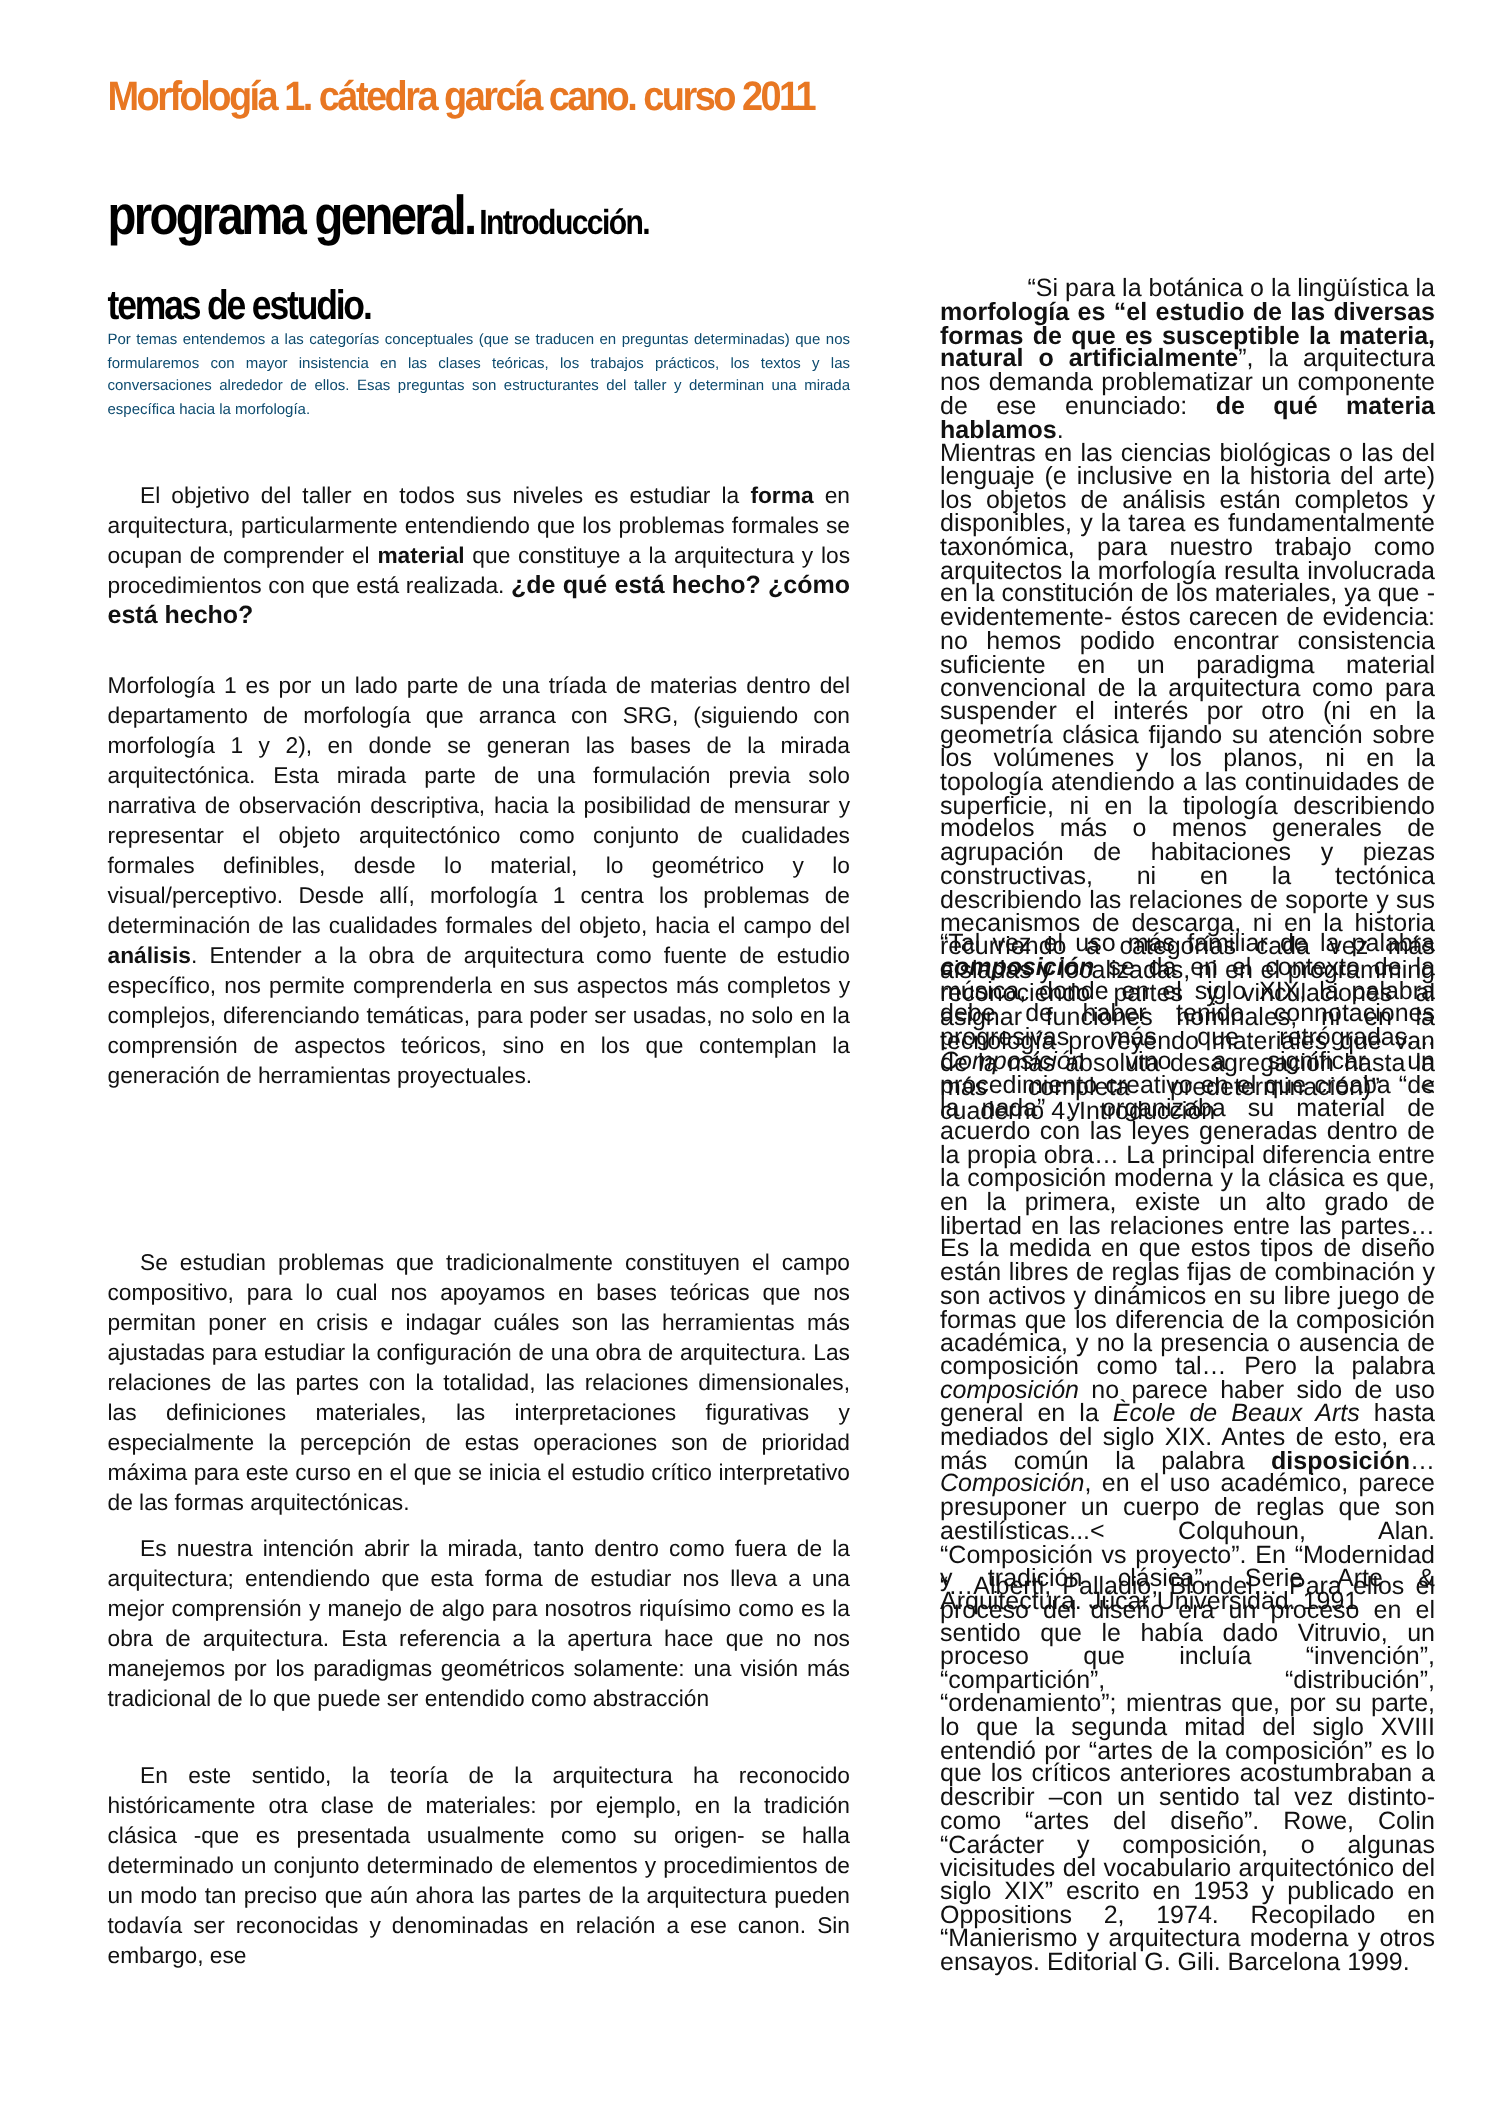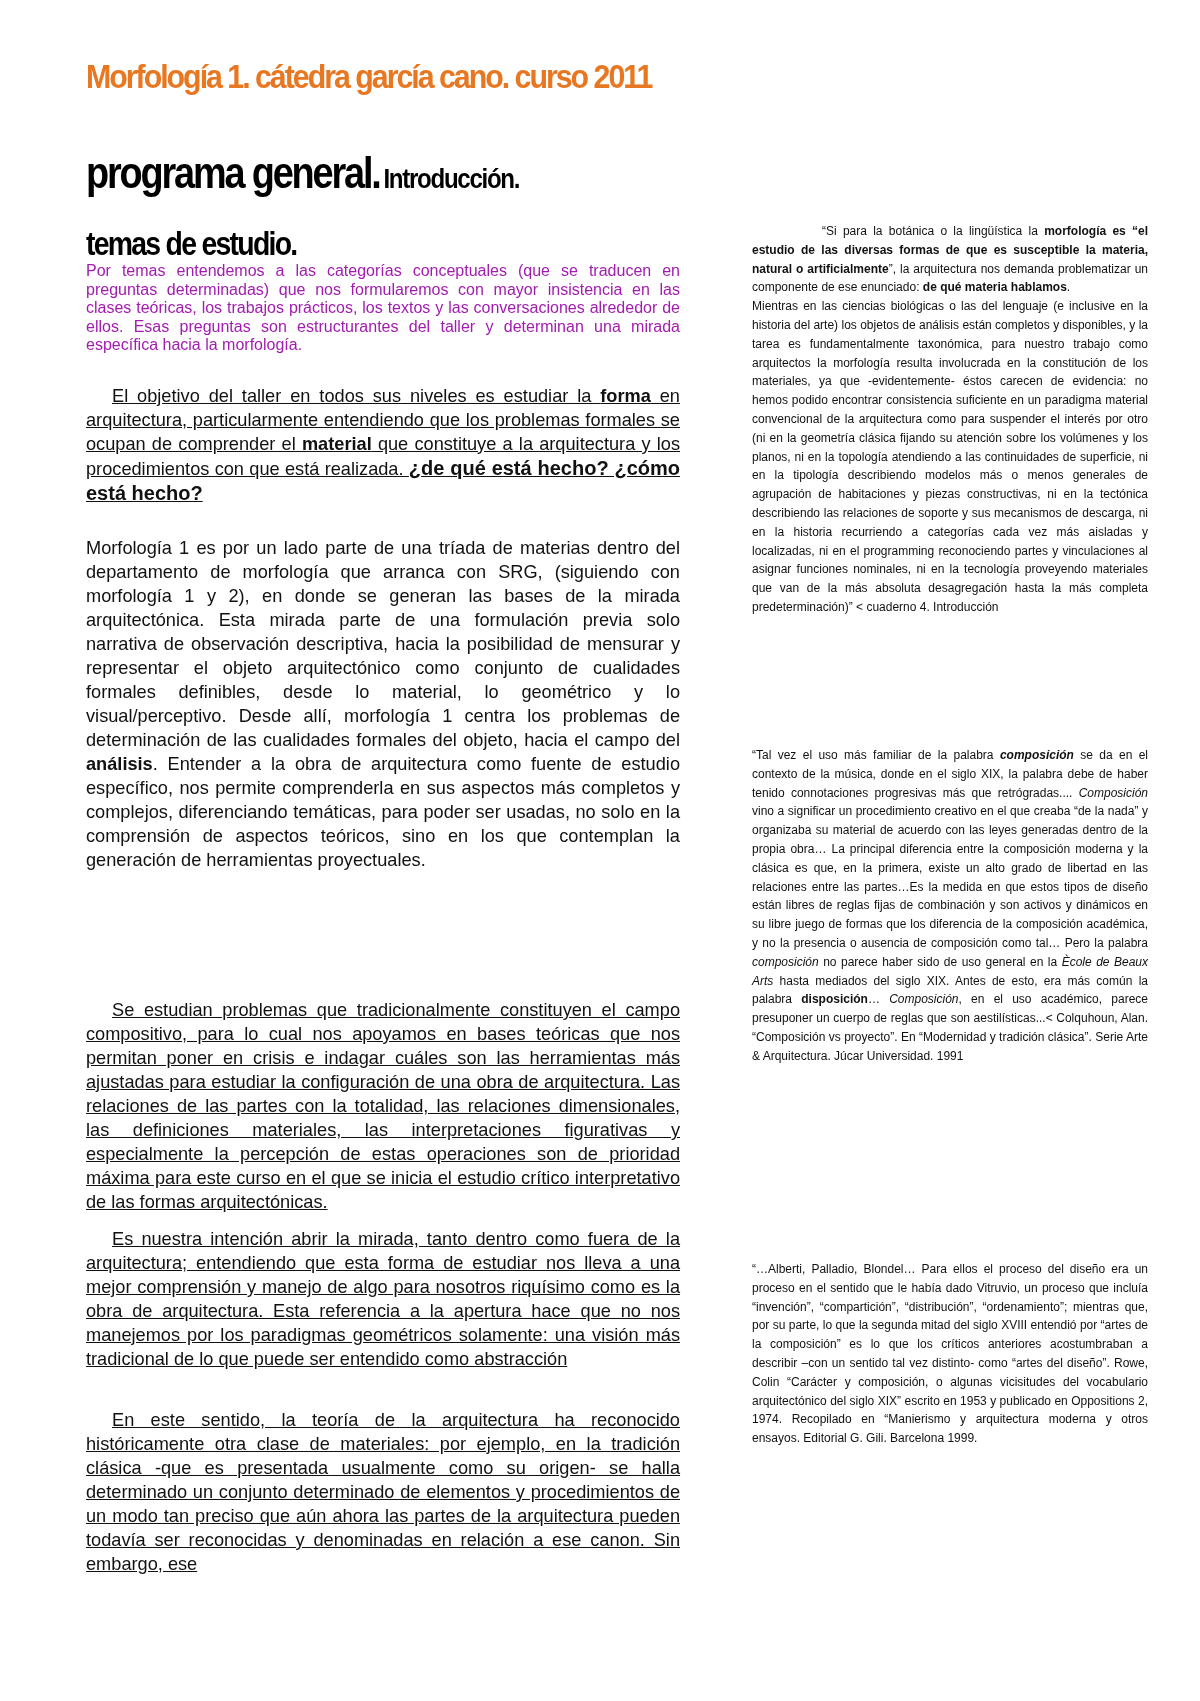--- a/index.html
+++ b/index.html
@@ -20,29 +20,29 @@
     .subtitle {
       position: absolute; left: 86px; top: 225px;
       font-family: "Liberation Sans", sans-serif; font-weight: bold;
       font-size: 33px; letter-spacing: -2px; color: #000;
       transform: scaleX(0.86); transform-origin: left top; white-space: nowrap;
     }
     .col-left {
       position: absolute; left: 86px; width: 594px;
       font-family: "Liberation Sans", sans-serif; text-align: justify;
     }
-    .small-text { font-size: 16px; line-height: 18.5px; color: #a21caf; }
+    .small-text { font-size: 12px; line-height: 18.5px; color: #0c4a6e; }
     .body-text { font-size: 18.2px; line-height: 24px; color: #111; }
     .col-right {
       position: absolute; left: 752px; width: 396px;
       font-family: "Liberation Sans", sans-serif; text-align: justify;
-      font-size: 12px; line-height: 18.8px; color: #111;
+      font-size: 20px; line-height: 18.8px; color: #111;
     }
     p { margin: 0; }
-    .indent { text-indent: 26px; text-decoration: underline; }
+    .indent { text-indent: 26px; }
     .indent-big { text-indent: 70px; }
     b { font-weight: bold; }
     i { font-style: italic; }
   </style>
 </head>
 <body>
 
 <div class="title-orange">Morfología 1. cátedra garcía cano. curso 2011</div>
 
 <div class="title-main">

